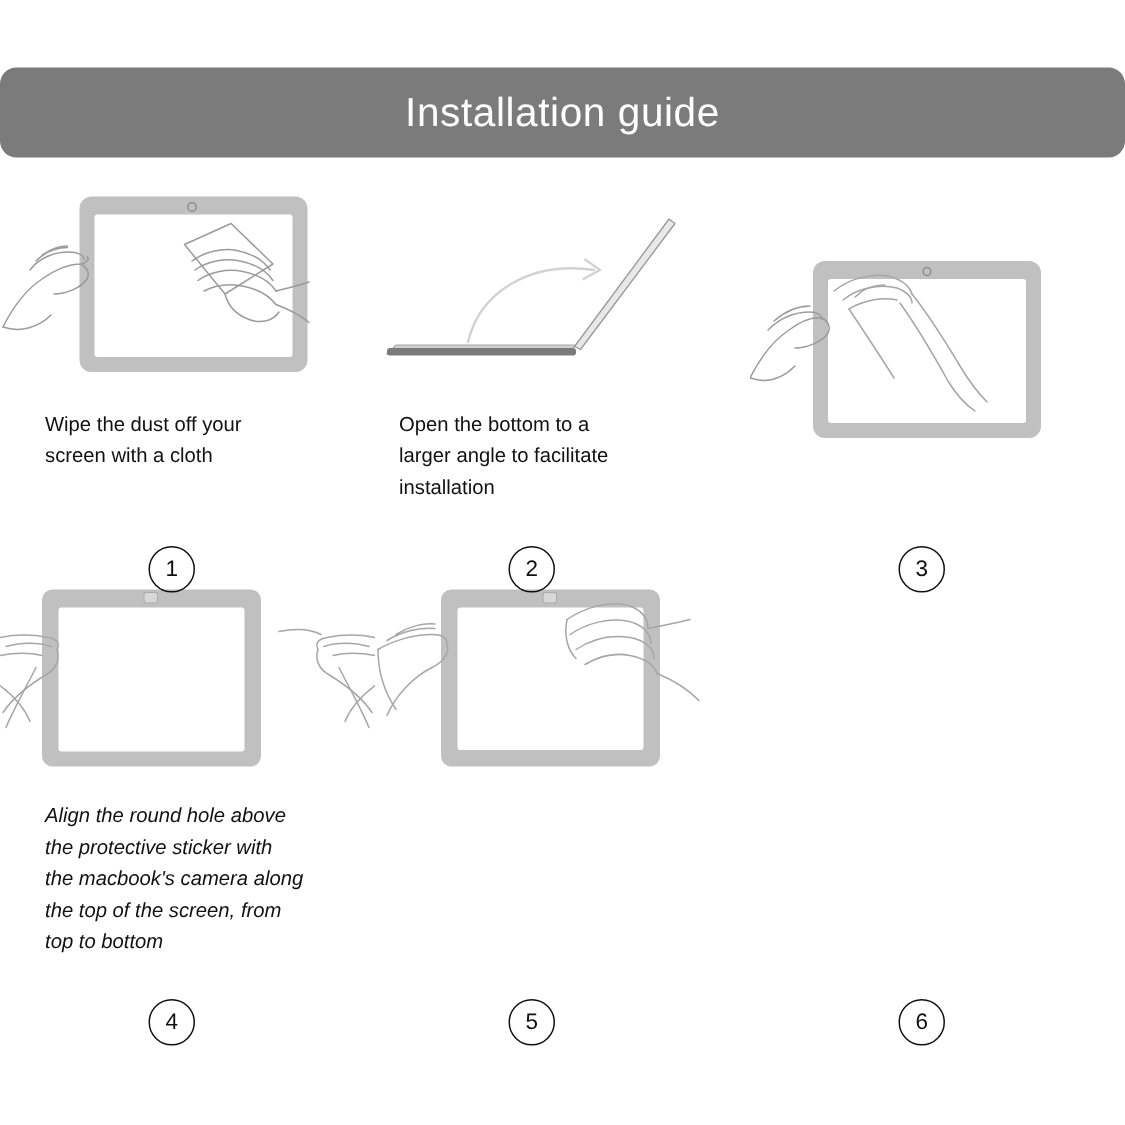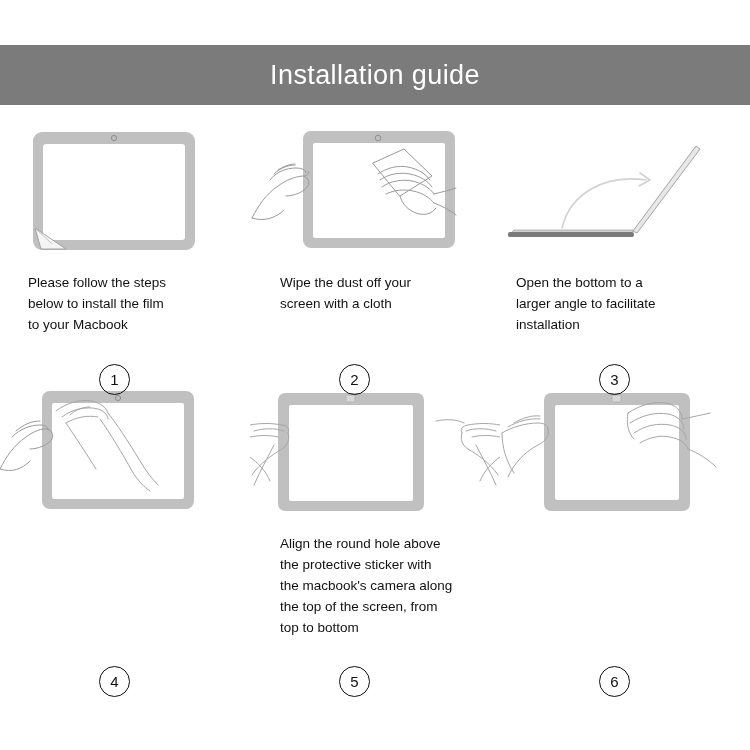--- a/index.html
+++ b/index.html
@@ -20,20 +20,21 @@
   .header-band {
     position: absolute;
     left: 0;
     top: 45px;
     width: 750px;
     height: 60px;
     background: #7b7b7b;
     display: flex;
     align-items: center;
     justify-content: center;
+    border-radius: 11px;
   }
   .header-title {
     color: #ffffff;
     font-size: 27px;
     font-weight: 400;
     letter-spacing: 0.4px;
     line-height: 1;
   }
 
   
@@ -96,34 +97,20 @@
 </style>
 </head>
 <body>
 
 <div class="header-band">
   <div class="header-title">Installation guide</div>
 </div>
 
 <div class="steps-grid">
 
-  <div class="step step-col-1">
-    <div class="step-art">
-      <svg width="250" height="140" viewBox="0 0 250 140">
-        <rect x="33" y="14" width="162" height="118" rx="9" ry="9" fill="#c0c0c0"></rect>
-        <rect x="43" y="26" width="142" height="96" rx="3" ry="3" fill="#ffffff"></rect>
-        <circle cx="114" cy="20" r="2.6" fill="none" stroke="#8e8e8e" stroke-width="1"></circle>
-        <path d="M35 110 L66 131 L41 131 Z" fill="#f4f4f4" stroke="#9a9a9a" stroke-width="0.9" stroke-linejoin="round"></path>
-        <path d="M35 110 L52 126" fill="none" stroke="#b5b5b5" stroke-width="0.8"></path>
-      </svg>
-    </div>
-    <div class="step-caption">Please follow the steps
-below to install the film
-to your Macbook</div>
-  </div>
 
   <div class="step step-col-2">
     <div class="step-art">
       <svg width="250" height="140" viewBox="0 0 250 140">
         <rect x="53" y="13" width="152" height="117" rx="8" ry="8" fill="#c0c0c0"></rect>
         <rect x="63" y="25" width="132" height="95" rx="2" ry="2" fill="#ffffff"></rect>
         <circle cx="128" cy="20" r="2.8" fill="none" stroke="#8e8e8e" stroke-width="1"></circle>
 
         <g fill="none" stroke="#9b9b9b" stroke-width="1" stroke-linejoin="round" stroke-linecap="round">
           <path d="M2 100 C8 88 16 76 28 68 C36 62 46 58 54 58 C58 57 60 55 58 53"></path>
@@ -189,21 +176,21 @@
           <path d="M66 44 C76 38 88 36 98 38"></path>
           <path d="M70 36 C76 30 84 28 90 28"></path>
           <path d="M108 34 C116 44 128 62 140 82 C146 92 152 100 158 106"></path>
           <path d="M100 40 C110 54 122 74 132 92 C138 102 144 108 150 112"></path>
           <path d="M66 44 C74 56 86 74 96 90"></path>
         </g>
       </svg>
     </div>
   </div>
 
-  <div class="step step-col-2" style="margin-top:44px;">
+  <div class="step step-col-2" style="margin-top:44px;font-style:italic;">
     <div class="step-art">
       <svg width="250" height="140" viewBox="0 0 250 140">
         <rect x="28" y="14" width="146" height="118" rx="7" ry="7" fill="#c0c0c0"></rect>
         <rect x="39" y="26" width="124" height="96" rx="2" ry="2" fill="#ffffff"></rect>
         <rect x="96" y="16" width="9" height="7" rx="1.5" fill="#d8d8d8" stroke="#aaaaaa" stroke-width="0.7"></rect>
 
         <g fill="none" stroke="#a6a6a6" stroke-width="1" stroke-linejoin="round" stroke-linecap="round">
           <path d="M0 46 C10 44 22 44 32 46 C38 47 40 50 38 54"></path>
           <path d="M4 52 C14 49 26 49 34 52"></path>
           <path d="M0 58 C10 56 20 56 28 58"></path>

